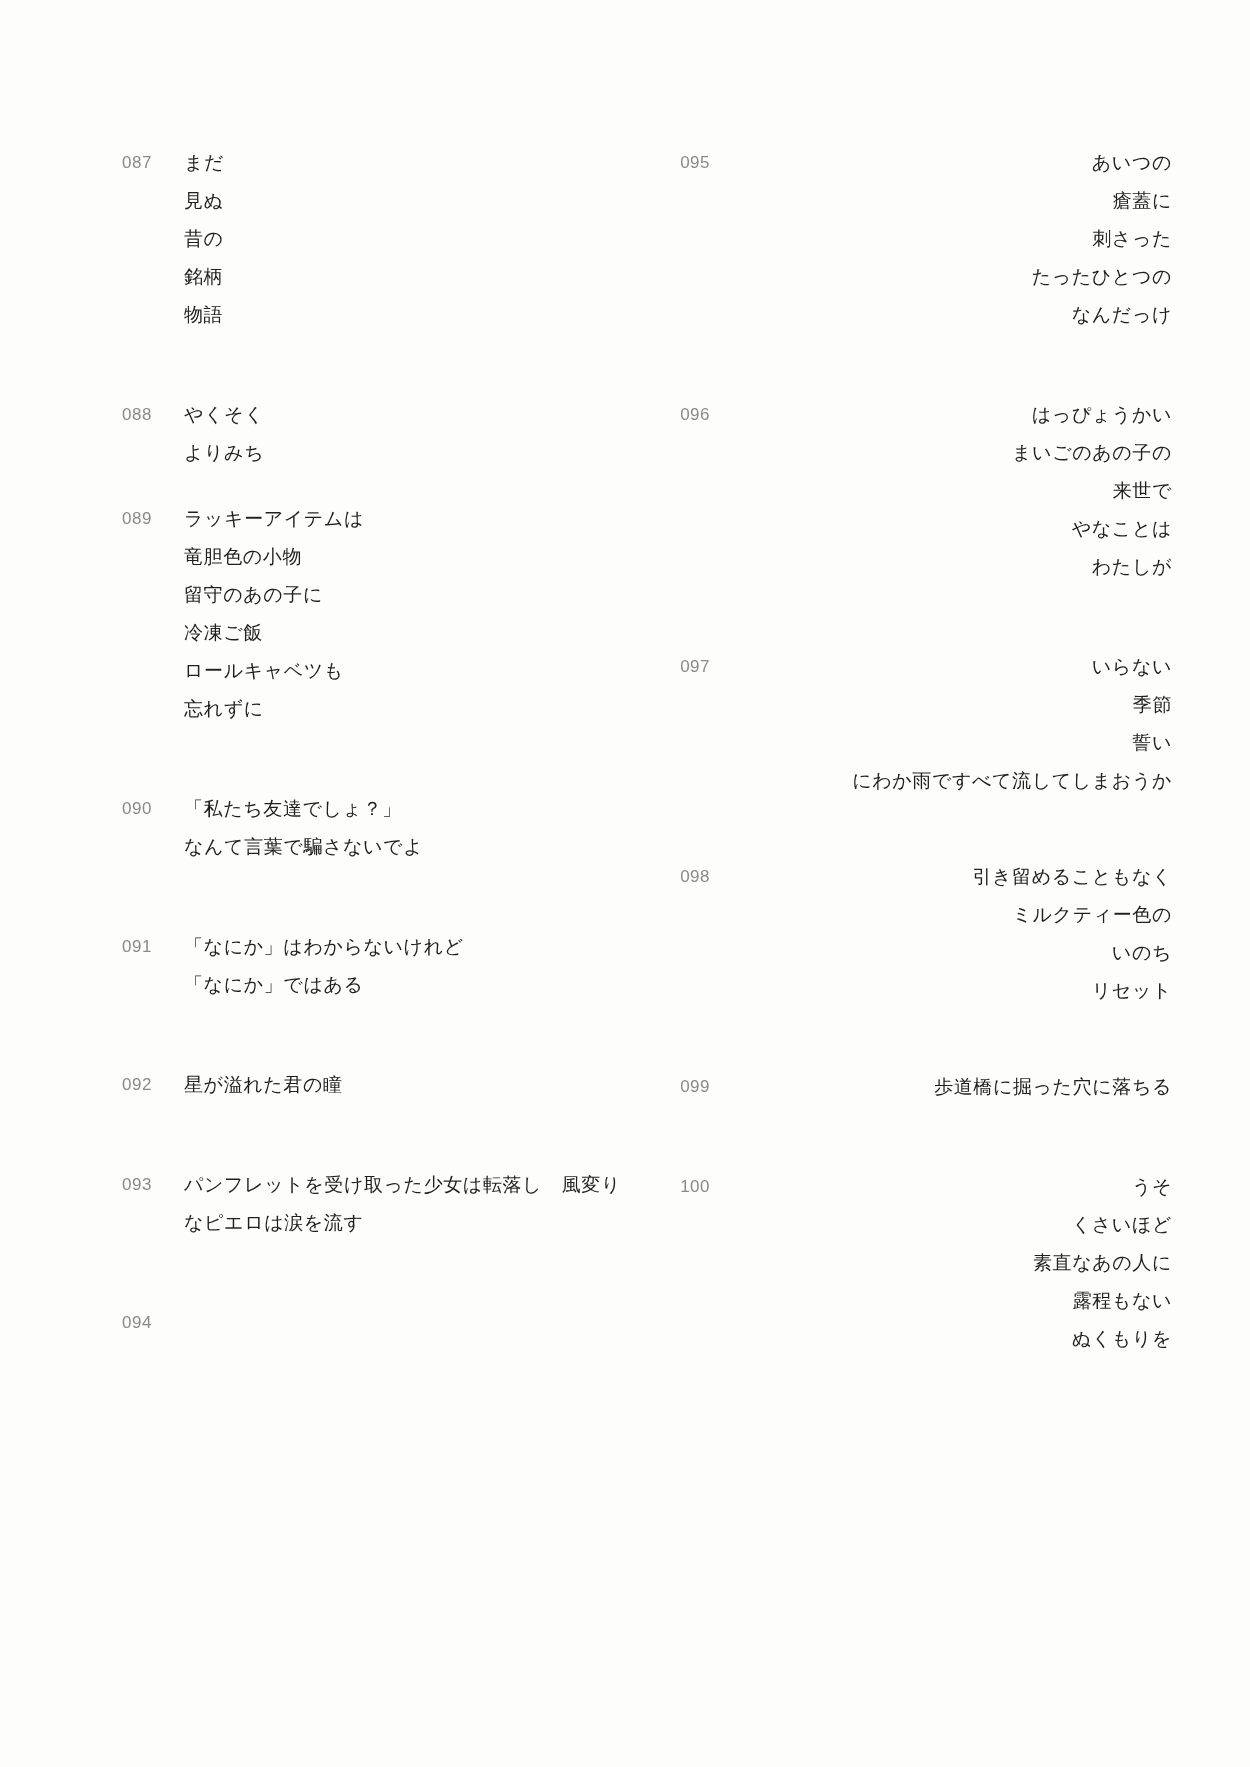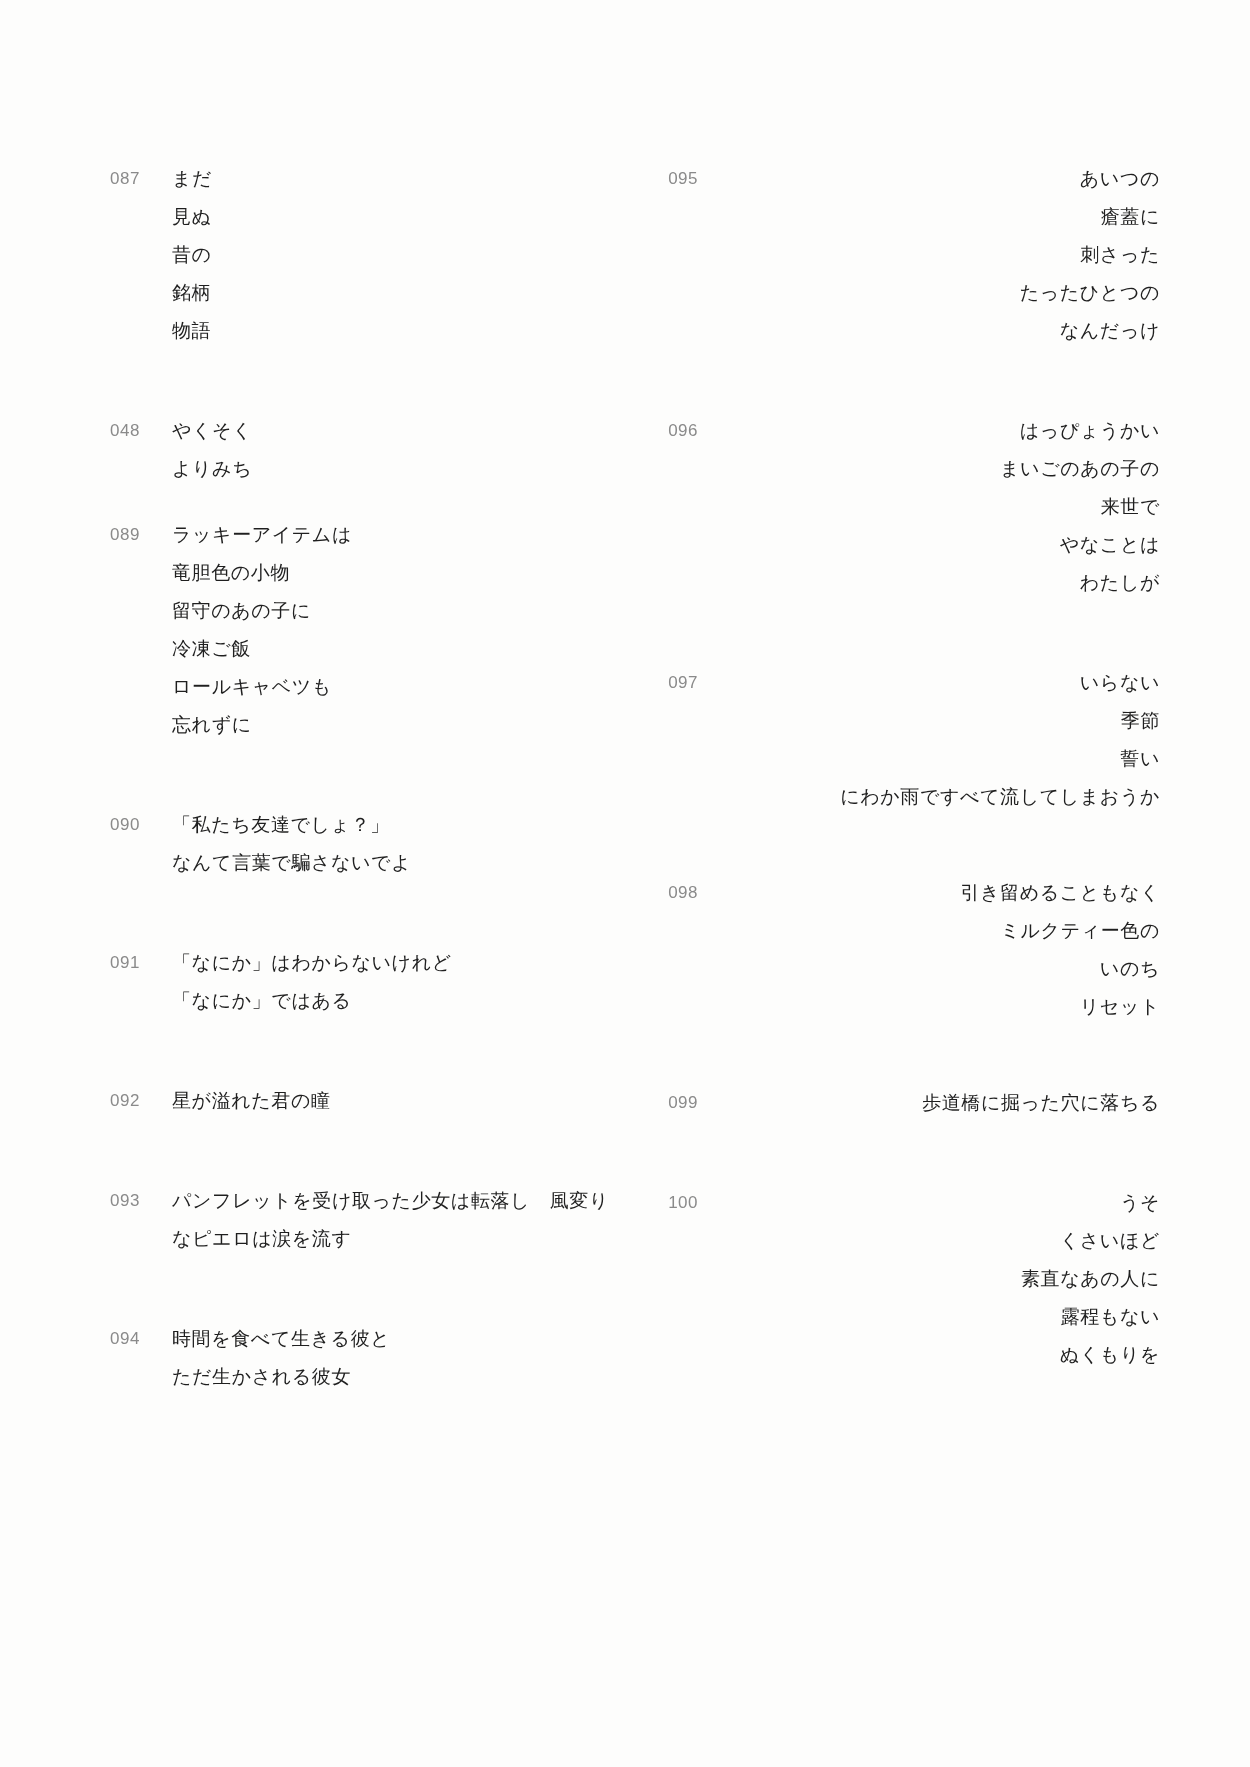--- a/index.html
+++ b/index.html
@@ -25,22 +25,23 @@
   }
   .columns {
     position: absolute;
     left: 0;
     top: 0;
     width: 1250px;
     height: 1767px;
   }
   .column {
     position: absolute;
-    top: 160px;
+    top: 144px;
     width: 520px;
+    margin-left: 12px;
   }
   .column-left { left: 110px; }
   .column-right { left: 640px; text-align: right; }
 
   .entry {
     display: flex;
     align-items: flex-start;
     margin-bottom: 0;
   }
   .entry-number {
@@ -79,21 +80,21 @@
           <div class="entry-lines">
             <div class="poem-line">まだ</div>
             <div class="poem-line">見ぬ</div>
             <div class="poem-line">昔の</div>
             <div class="poem-line">銘柄</div>
             <div class="poem-line">物語</div>
           </div>
         </div>
         <div class="spacer" style="height: 62px;"></div>
         <div class="entry">
-          <div class="entry-number">048</div>
+          <div class="entry-number">088</div>
           <div class="entry-lines">
             <div class="poem-line">やくそく</div>
             <div class="poem-line">よりみち</div>
           </div>
         </div>
         <div class="spacer" style="height: 28px;"></div>
         <div class="entry">
           <div class="entry-number">089</div>
           <div class="entry-lines">
             <div class="poem-line">ラッキーアイテムは</div>
@@ -131,24 +132,20 @@
         <div class="entry">
           <div class="entry-number">093</div>
           <div class="entry-lines">
             <div class="poem-line">パンフレットを受け取った少女は転落し　風変り</div>
             <div class="poem-line">なピエロは涙を流す</div>
           </div>
         </div>
         <div class="spacer" style="height: 62px;"></div>
         <div class="entry">
           <div class="entry-number">094</div>
-          <div class="entry-lines">
-            <div class="poem-line">時間を食べて生きる彼と</div>
-            <div class="poem-line">ただ生かされる彼女</div>
-          </div>
         </div>
       </div>
     <div class="column column-right">
         <div class="entry">
           <div class="entry-number">095</div>
           <div class="entry-lines">
             <div class="poem-line">あいつの</div>
             <div class="poem-line">瘡蓋に</div>
             <div class="poem-line">刺さった</div>
             <div class="poem-line">たったひとつの</div>

